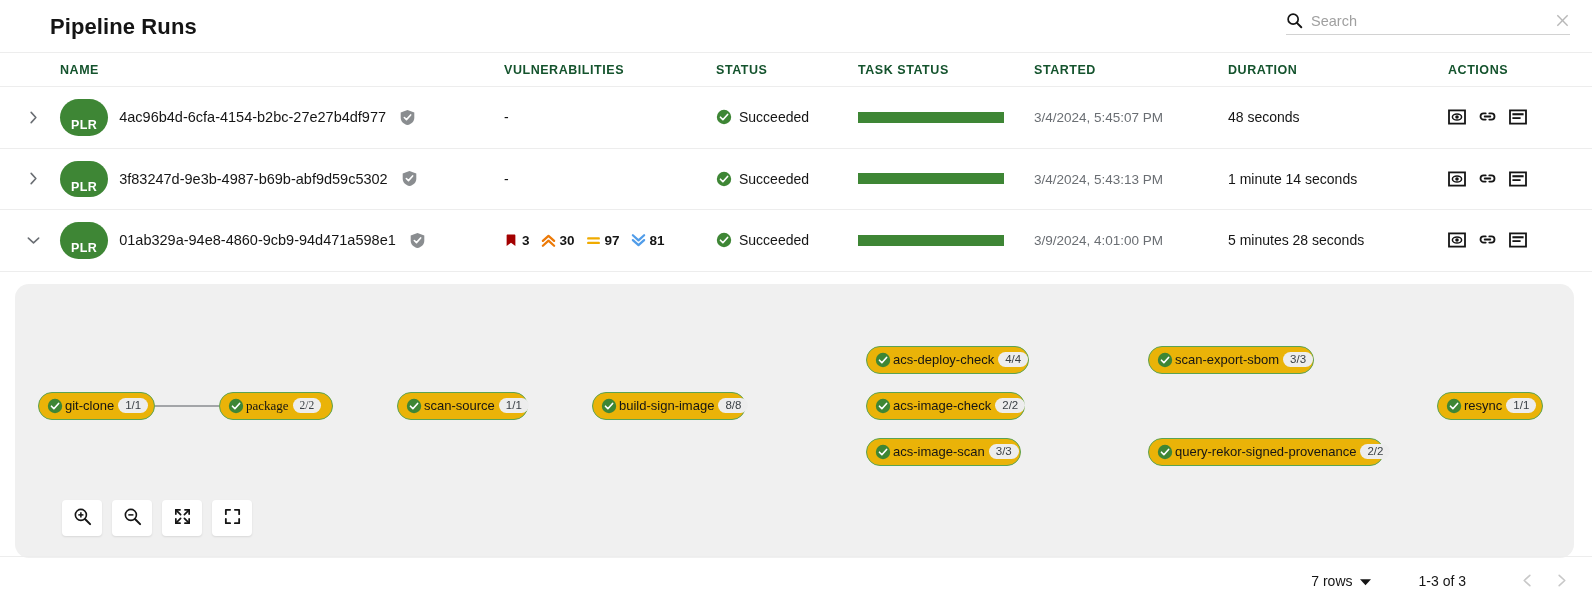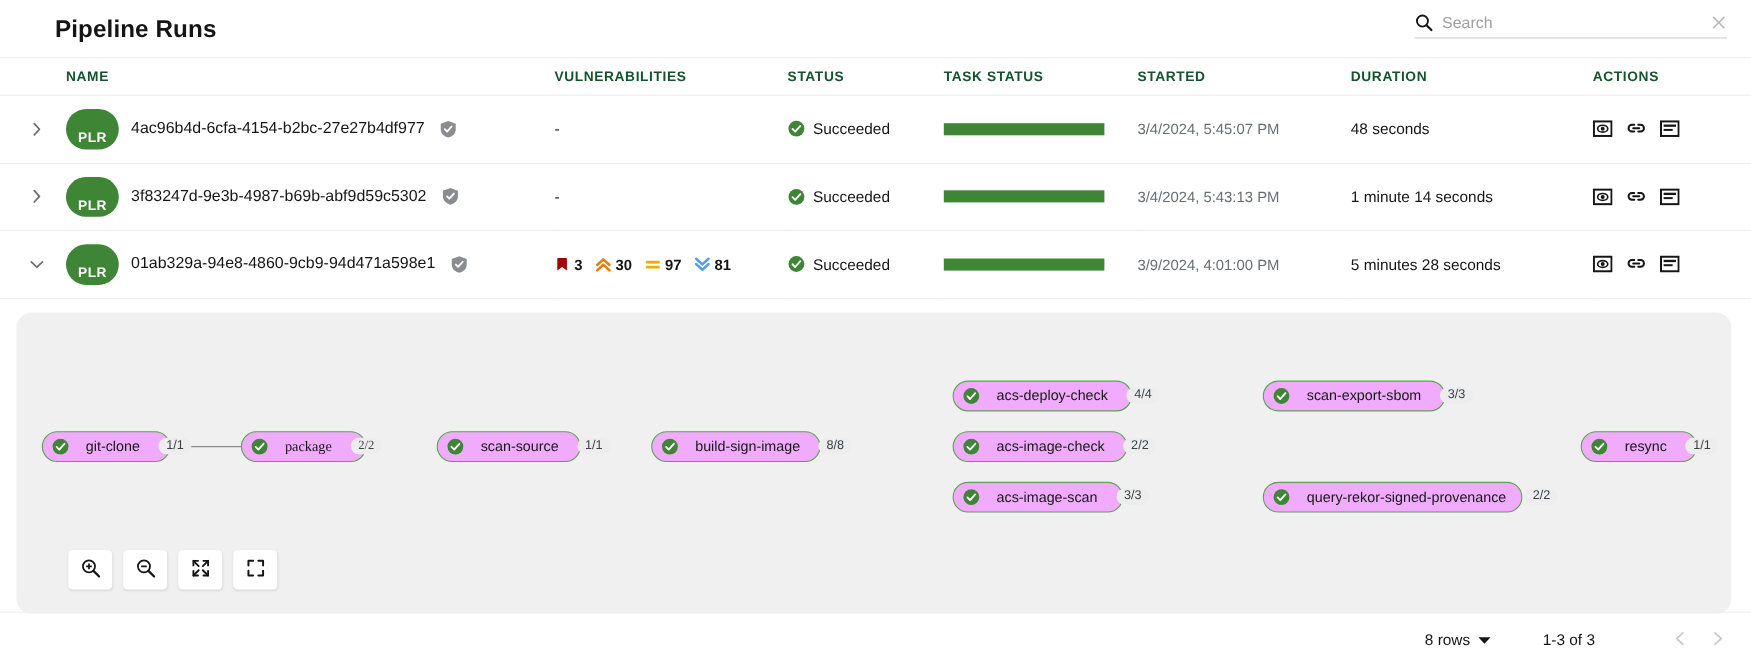--- a/index.html
+++ b/index.html
@@ -133,22 +133,22 @@
     height: 274px;
     background: #f0f0f0;
     border-radius: 14px;
     overflow: hidden;
   }
   .graph-svg { position: absolute; inset: 0; }
   .node {
     position: absolute;
     display: flex;
     align-items: center;
-    gap: 15px;
-    background: #f0abfc;
+    gap: 2px;
+    background: #eab308;
     border: 1.4px solid #5ba352;
     border-radius: 22px;
     height: 28px;
     padding: 0 11px 0 8px;
     white-space: nowrap;
     cursor: pointer;
   }
   .node-label { font-size: 13px; color: #151515; }
   .node-count {
     font-size: 11.5px;
@@ -185,21 +185,21 @@
     align-items: center;
     justify-content: flex-end;
     gap: 0;
     padding-right: 14px;
   }
   .rows-select {
     display: flex; align-items: center; gap: 7px;
     font-size: 14px; color: #151515; cursor: pointer;
     margin-right: 48px;
   }
-  .range-text { font-size: 14px; color: #151515; margin-right: 60px; }
+  .range-text { font-size: 14px; color: #151515; margin-right: 44px; }
   .pager-btn {
     width: 34px; height: 34px;
     display: flex; align-items: center; justify-content: center;
     cursor: pointer; line-height: 0;
   }
 </style>
 </head>
 <body>
 
 <div class="page-header">
@@ -577,21 +577,21 @@
           <polyline points="3,12.5 3,17 7.5,17"></polyline>
             <polyline points="12.5,17 17,17 17,12.5"></polyline>
         </svg>
       </span>
     </button>
   </div>
 </div>
 
 <div class="footer">
   <div class="rows-select">
-    <span>8 rows</span>
+    <span>7 rows</span>
     <span>
       <svg width="11" height="8" viewBox="0 0 12 8">
           <polygon points="0,1 12,1 6,7.5" fill="#151515"></polygon>
         </svg>
     </span>
   </div>
   <div class="range-text">1-3 of 3</div>
   <div class="pager-btn">
     <span>
       <svg width="15" height="15" viewBox="0 0 16 16">

